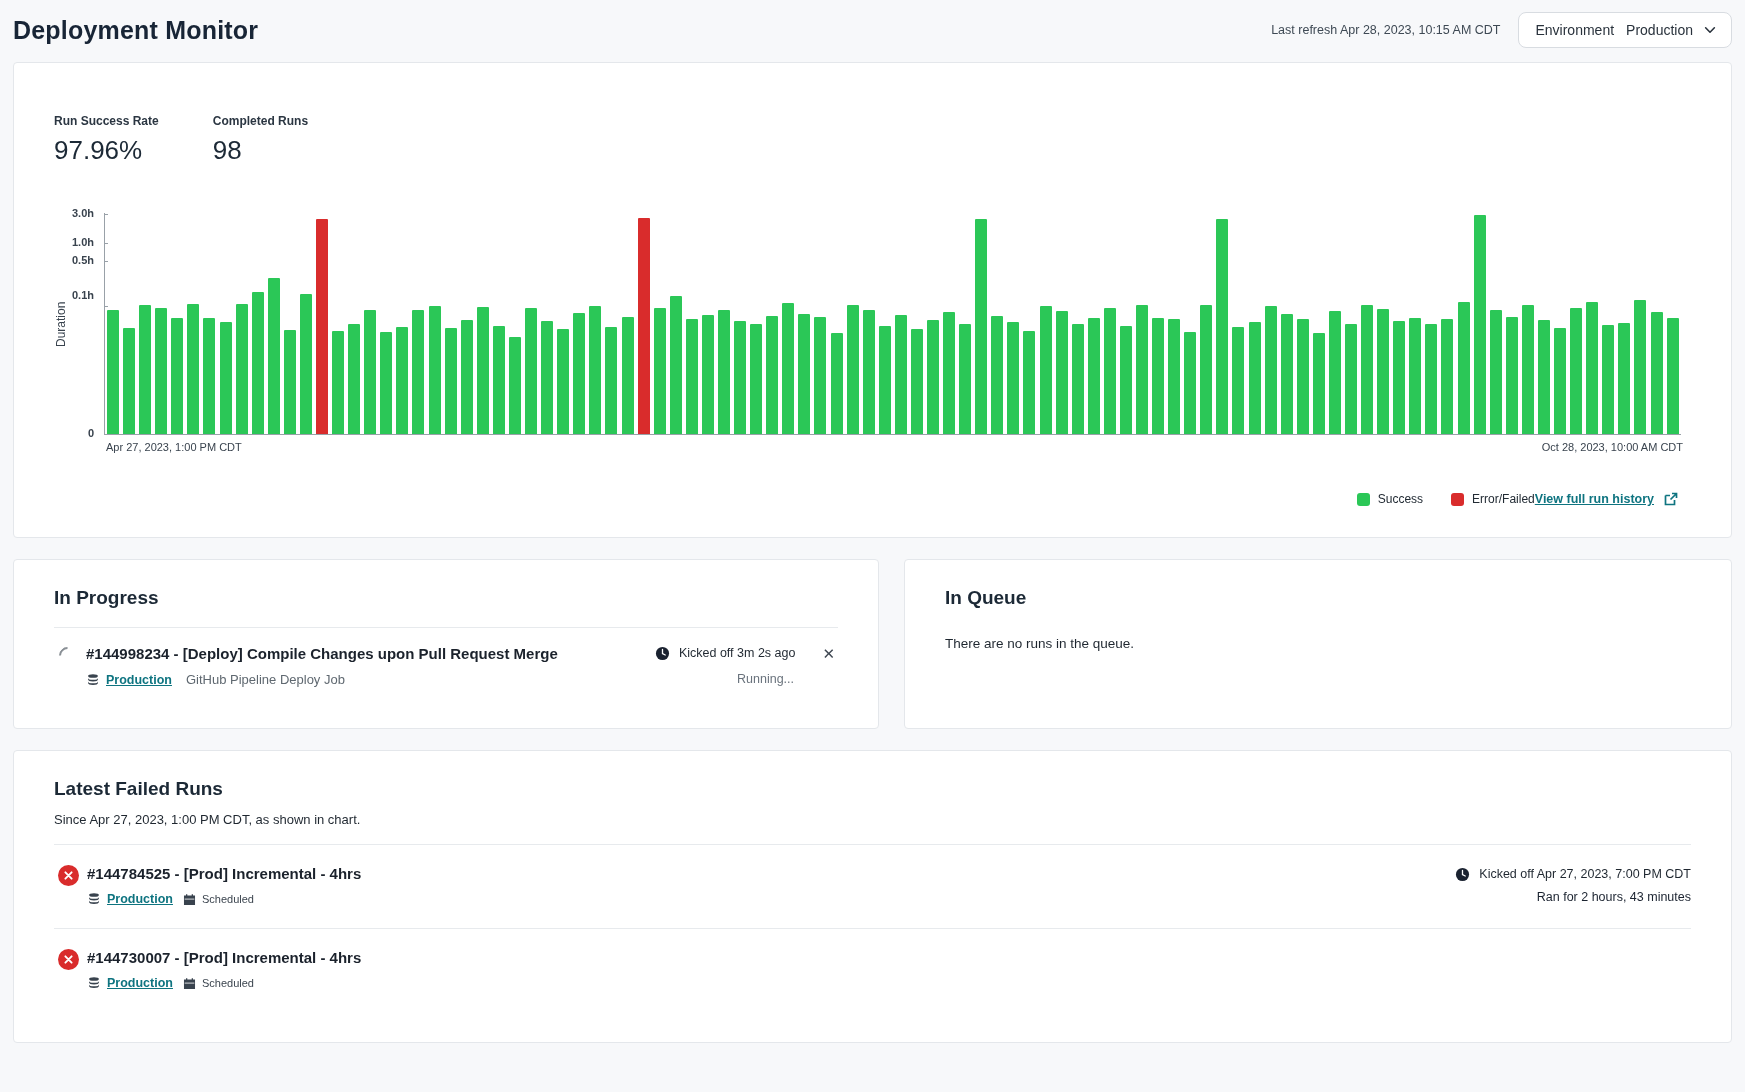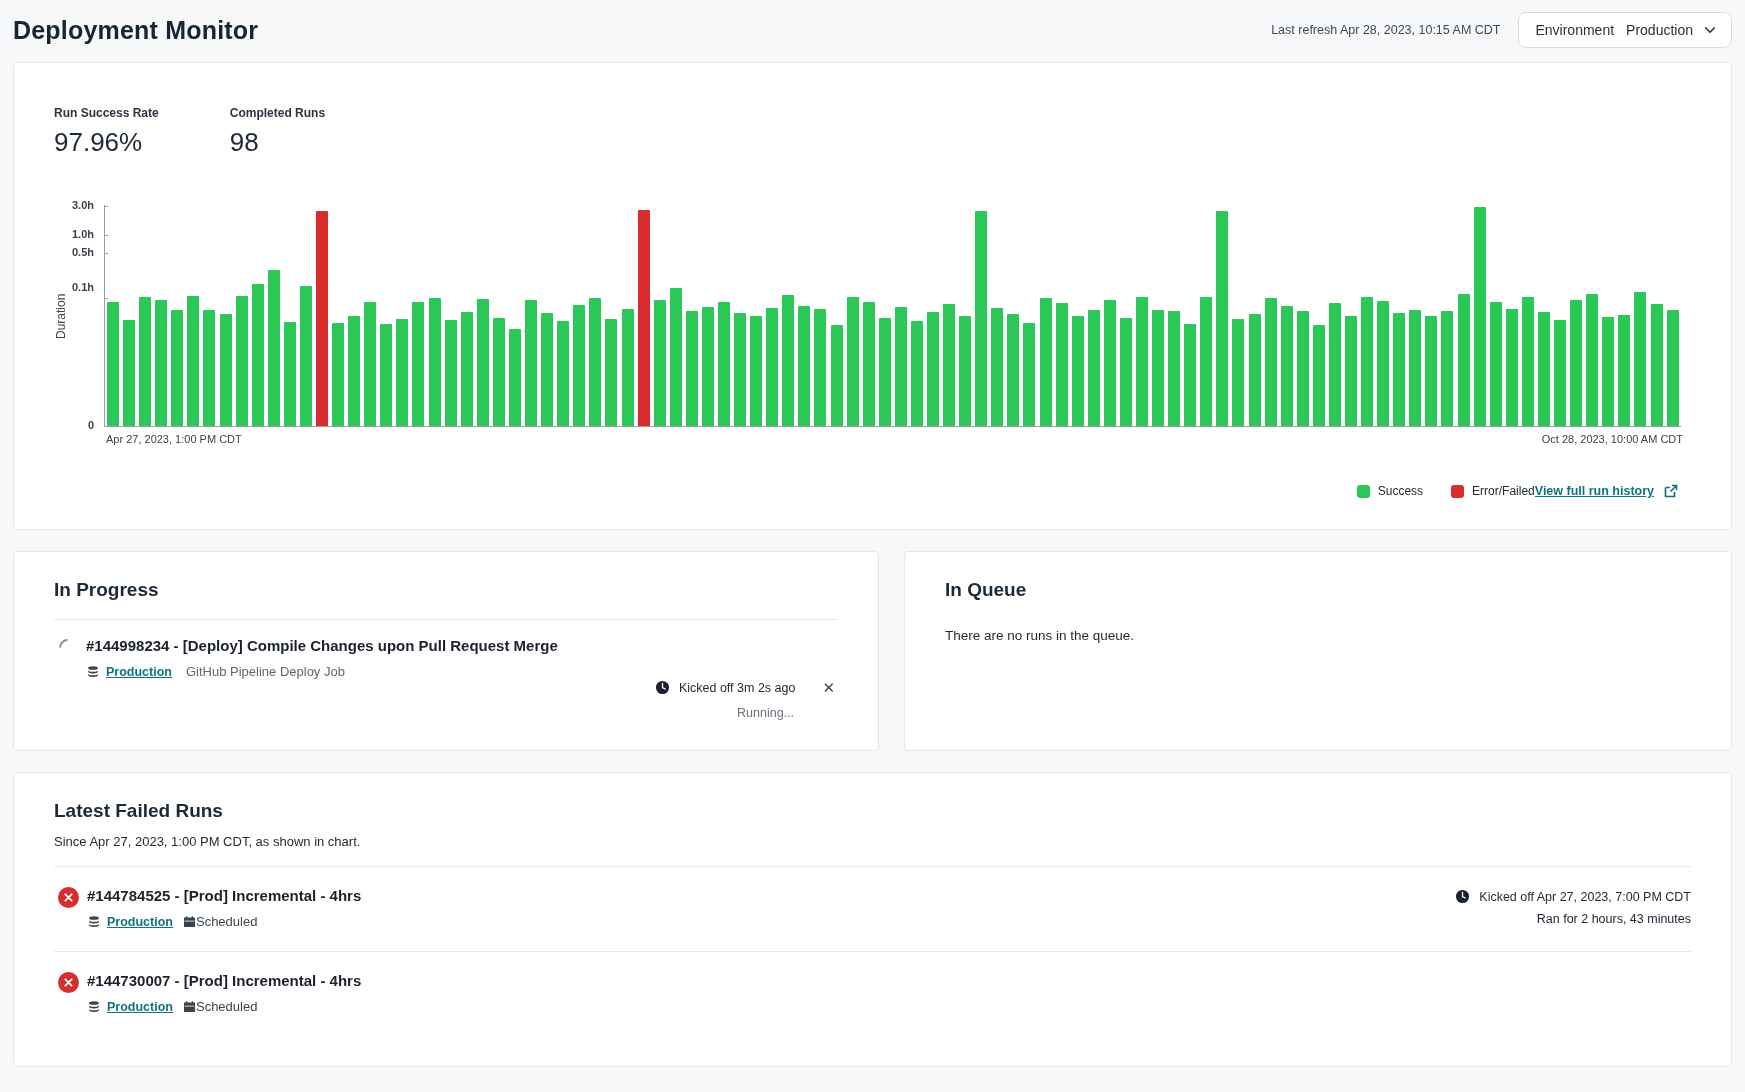--- a/index.html
+++ b/index.html
@@ -20,21 +20,21 @@
   
   .content { padding:0 13px 13px 13px; }
   .card { background:#fff; border:1px solid #e4e7eb; border-radius:4px; margin-bottom:21px; }
   .card-pad { padding:27px 40px 30px 40px; }
   h2.card-title { font-size:19px; font-weight:700; color:#1c2936; }
 
   
   .card-head-row { display:flex; justify-content:space-between; align-items:center; }
   .feedback-link { display:flex; align-items:center; gap:8px; font-size:13.5px; color:#0e7480;
                    text-decoration:none; cursor:pointer; }
-  .kpis { display:flex; gap:71px; margin-top:16px; }
+  .kpis { display:flex; gap:54px; margin-top:24px; }
   .kpi-label { font-size:12px; font-weight:700; color:#2b3642; }
   .kpi-value { font-size:26px; font-weight:400; color:#1c2936; margin-top:7px; }
 
   .chart { position:relative; height:258px; margin-top:47px; }
   .y-axis-label { position:absolute; left:0; top:0; height:222px; width:16px; writing-mode:vertical-rl;
                   transform:rotate(180deg); text-align:center; font-size:12px; color:#39434e; }
   .yticks { position:absolute; left:6px; top:0; width:40px; height:222px; }
   .ytick { position:absolute; right:6px; width:40px; text-align:right; font-size:11px; font-weight:700; color:#39434e; }
   .ytick-mark { position:absolute; width:4px; height:1px; background:#99a1a8; left:44px; }
   .plot { position:absolute; left:50px; top:0; width:1577px; height:222px;
@@ -50,47 +50,47 @@
   .history-link { display:flex; align-items:center; gap:9px; font-size:12.5px; font-weight:700; color:#0e7480;
                   cursor:pointer; }
   .history-link .link-text { text-decoration:underline; }
 
   
   .two-col { display:flex; gap:25px; }
   .in-progress-card { width:866px; min-height:170px; }
   .in-queue-card { width:828px; min-height:170px; }
   .divider { height:1px; background:#e7eaed; margin:18px 0 0 0; }
 
-  .run-row { display:flex; justify-content:space-between; margin-top:17px;flex-direction:column; }
+  .run-row { display:flex; justify-content:space-between; margin-top:17px; }
   .run-left { display:flex; align-items:flex-start; }
   .spinner { width:17px; height:17px; border:2px solid transparent; border-top-color:#8a9096; border-radius:50%;
              transform:rotate(-45deg); margin:2px 10px 0 5px; }
   .run-title { font-size:15px; font-weight:700; color:#1b222c; }
   .run-sub { display:flex; align-items:center; gap:10px; margin-top:10px; }
   .env-link { display:flex; align-items:center; gap:6px; font-size:12.5px; font-weight:700; color:#0e7480; cursor:pointer; }
   .env-link .env-link-text { text-decoration:underline; }
   .job-name { font-size:13px; color:#5f6870; margin-left:4px; }
   .run-right { display:flex; flex-direction:column; align-items:flex-end; gap:10px; }
   .kicked-row { display:flex; align-items:center; gap:24px; }
-  .kicked { display:flex; align-items:center; gap:9px; font-size:12.5px; color:#1f2730; }
+  .kicked { display:flex; align-items:flex-start; gap:9px; font-size:12.5px; color:#1f2730; }
   .running { font-size:12.5px; color:#6a737d; margin-right:44px; }
   .close-x { font-size:15px; color:#3f4752; cursor:pointer; line-height:1; padding:1px 3px; }
   .queue-empty { font-size:13.5px; color:#1f2730; margin-top:27px; }
 
   
   .failed-sub { font-size:13px; color:#1f2730; margin-top:12px; }
   .failed-row { display:flex; justify-content:space-between; padding:20px 0 22px 0; }
   .failed-row + .failed-row { border-top:1px solid #e7eaed; }
   .failed-rows { margin-top:17px; border-top:1px solid #e7eaed; }
   .failed-left { display:flex; align-items:flex-start; padding-left:4px; }
   .err-badge { width:21px; height:21px; border-radius:50%; background:#d92c2c; color:#fff; display:flex;
                align-items:center; justify-content:center; margin-right:8px; flex:0 0 21px; }
   .failed-right { display:flex; flex-direction:column; align-items:flex-end; gap:8px; padding-top:2px; }
   .ran-for { font-size:12.5px; color:#1b2330; }
-  .sched { display:flex; align-items:center; font-size:13px; color:#3c454f; }
+  .sched { display:flex; align-items:flex-start; gap:6px; font-size:11px; color:#3c454f; }
 </style>
 </head>
 <body>
 
 <header class="topbar">
   <h1 class="page-title">Deployment Monitor</h1>
   <div class="topbar-right">
     <span class="last-refresh">Last refresh Apr 28, 2023, 10:15 AM CDT</span>
     <button class="env-select">
       <span>Environment</span>

